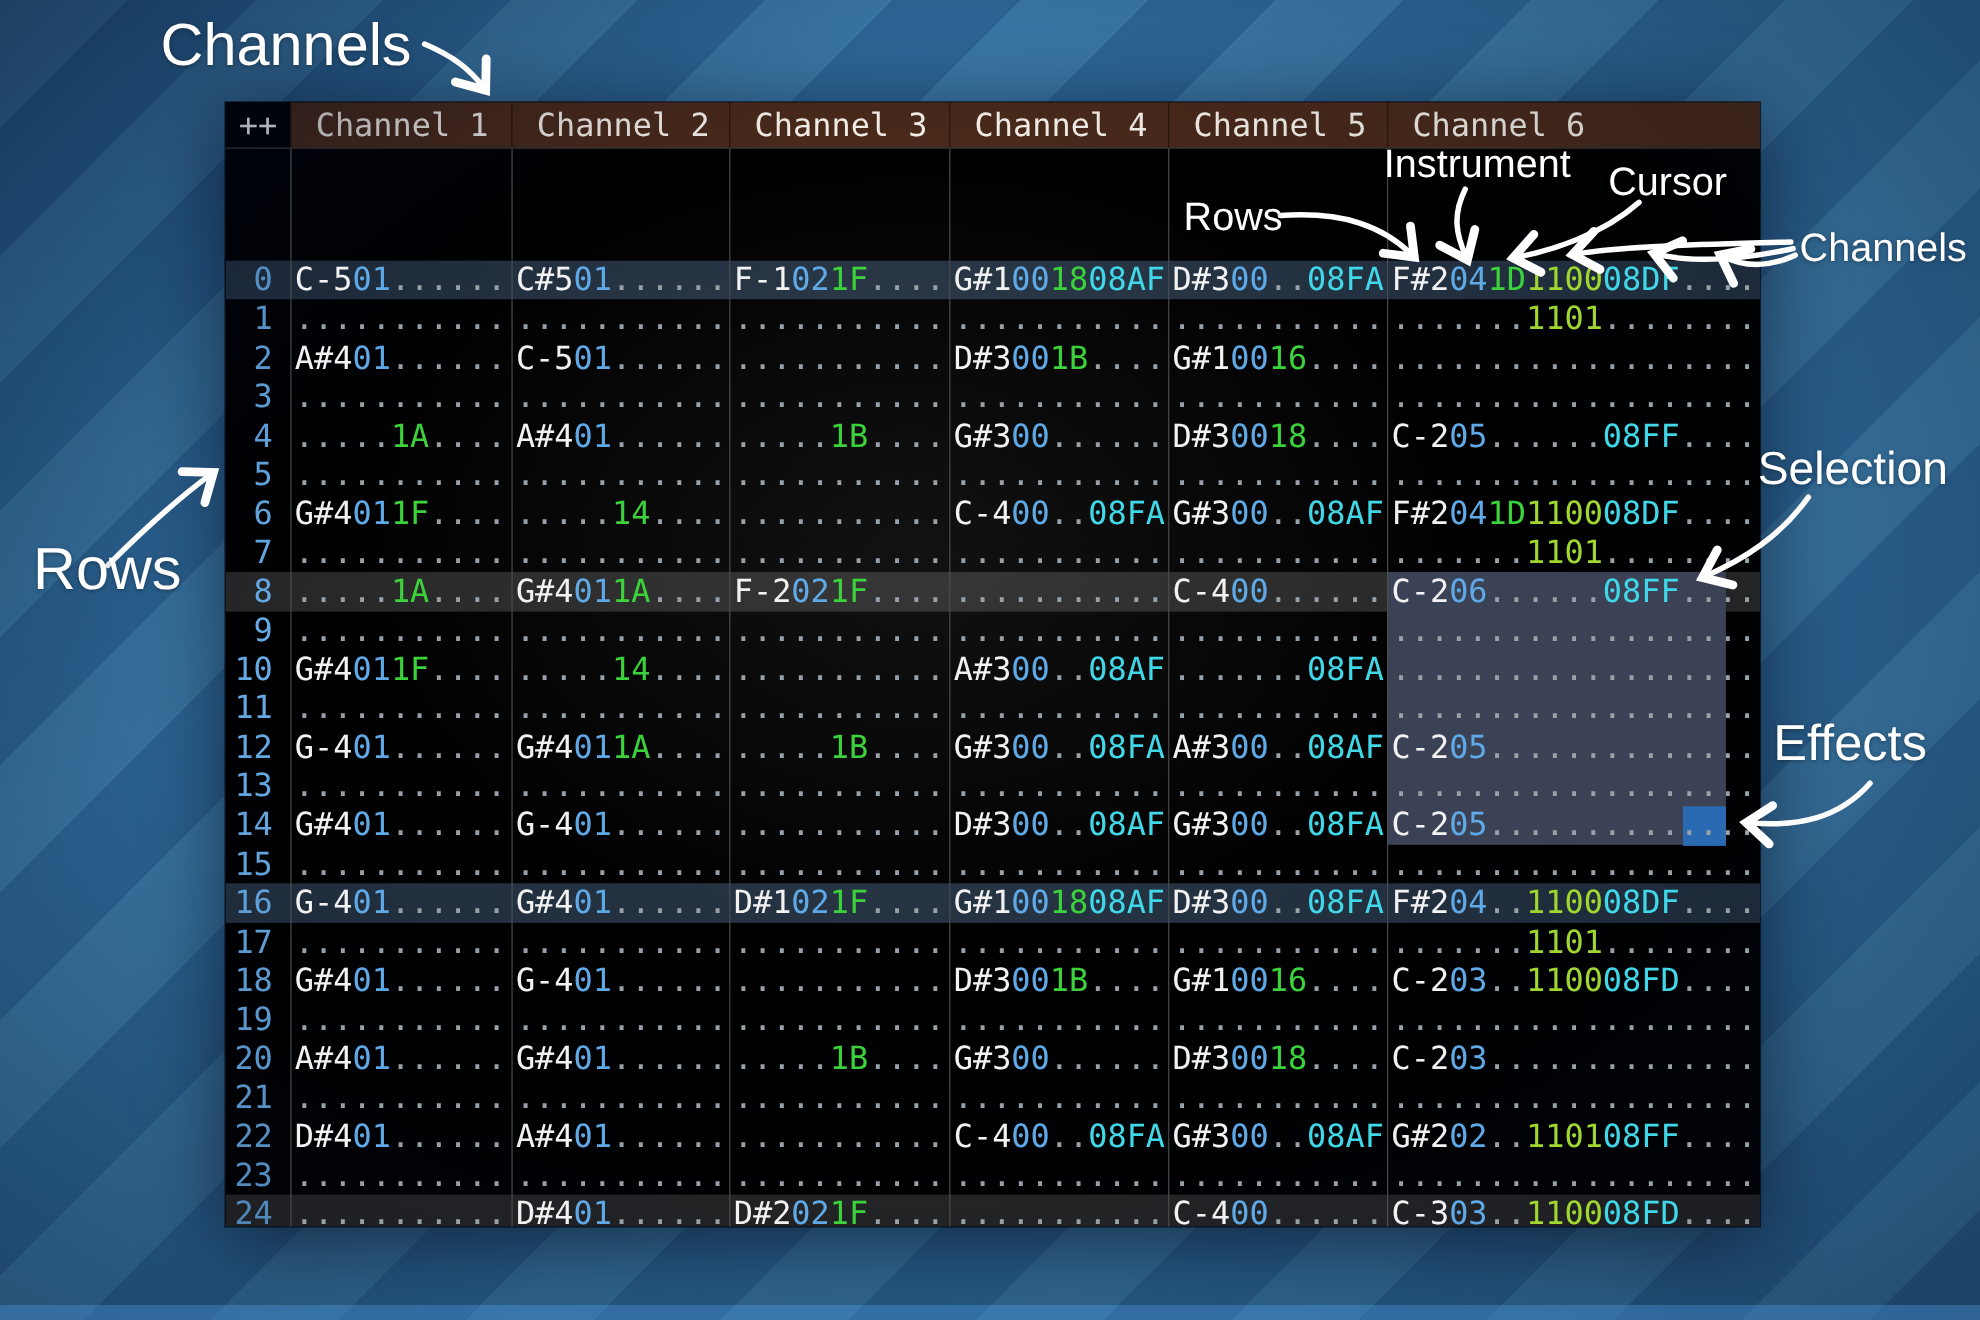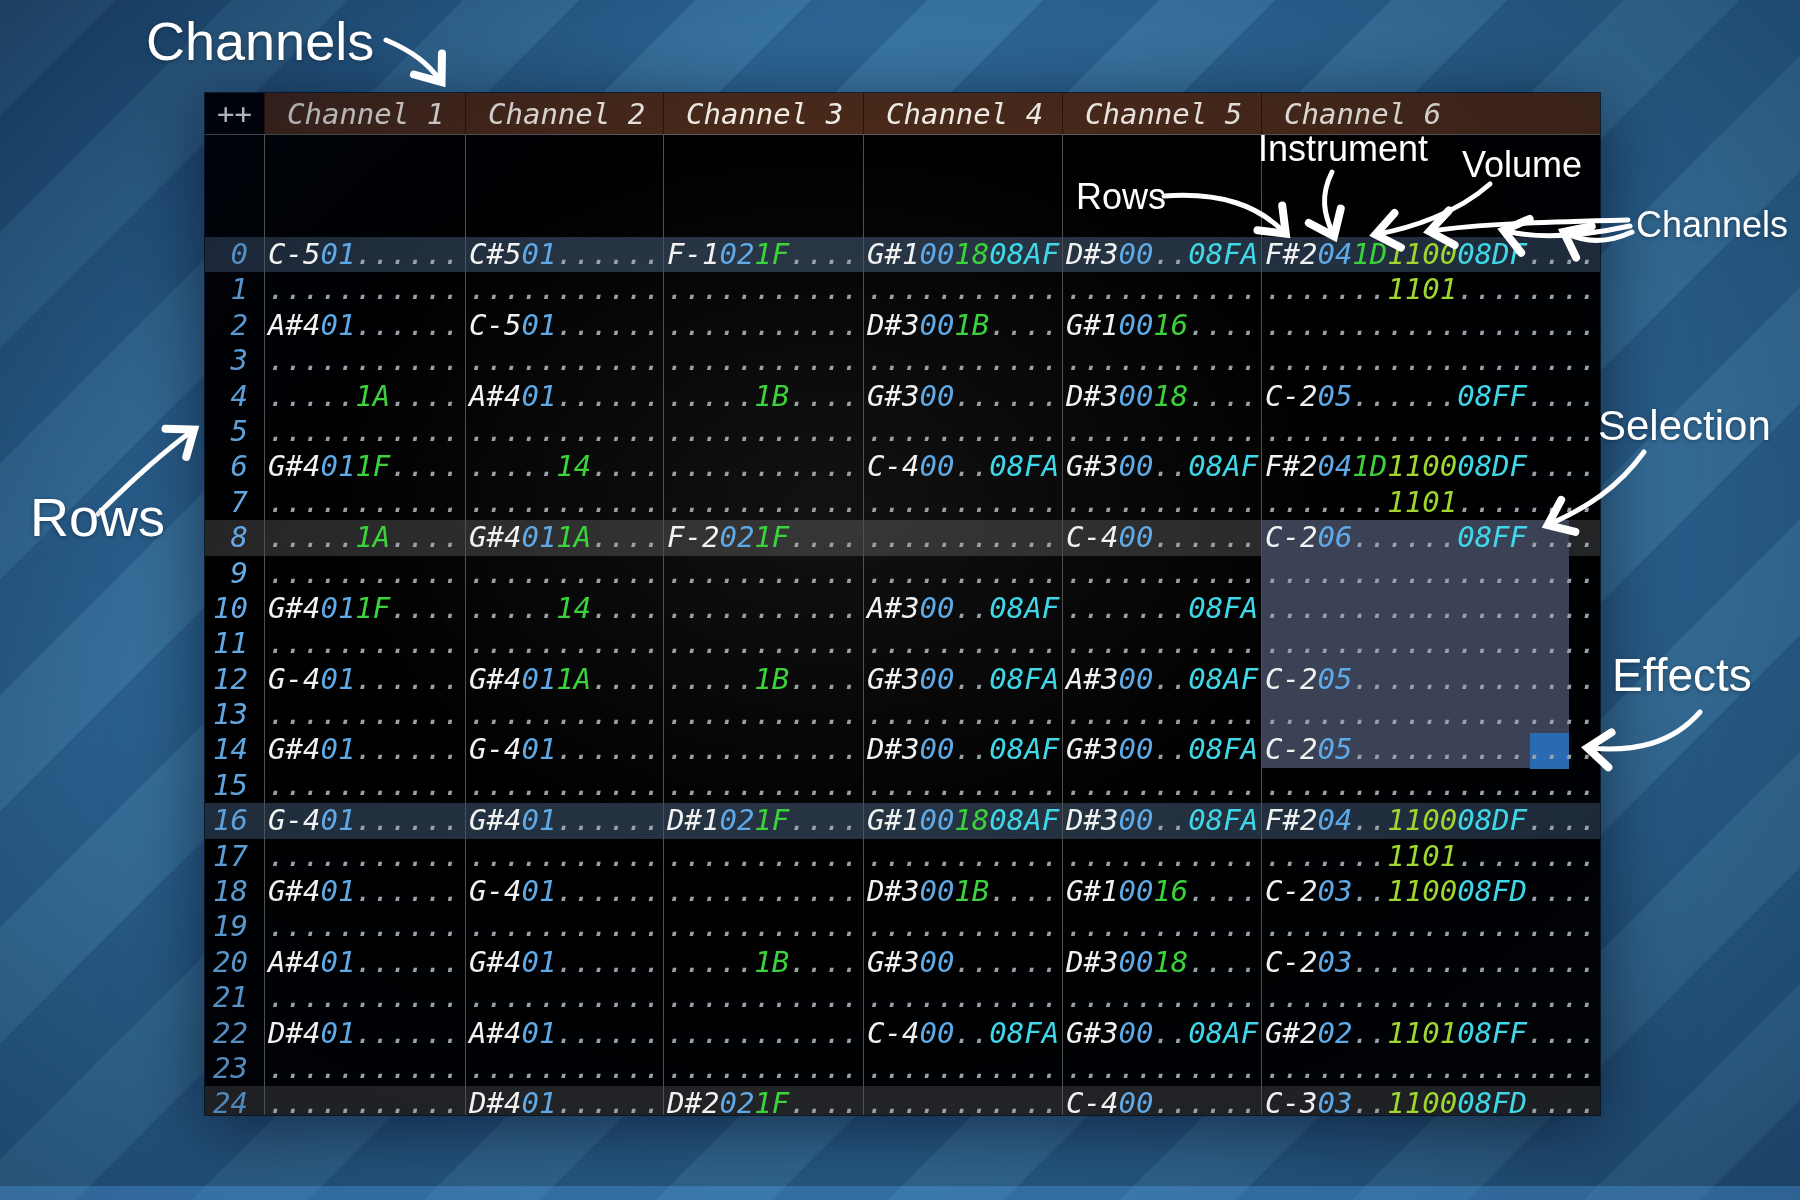--- a/index.html
+++ b/index.html
@@ -6,21 +6,21 @@
   .stage{position:relative;width:1800px;height:1200px;overflow:hidden;
     background:repeating-linear-gradient(135deg,#3d7dac 0 82px,#2f6b9c 82px 164px);
     font-family:"Liberation Sans",sans-serif;}
   .vignette{position:absolute;inset:0;pointer-events:none;
     background:radial-gradient(ellipse at 46% 42%, rgba(255,255,255,0.07) 0%, rgba(0,0,0,0) 38%, rgba(0,8,24,0.42) 100%);}
   .vignette2{position:absolute;inset:0;pointer-events:none;
     background:linear-gradient(135deg, rgba(0,10,35,0.35), rgba(0,0,0,0) 28%),
                linear-gradient(0deg, rgba(80,160,235,0.35) 0 14px, rgba(0,0,0,0) 14px);}
   
   .window{position:absolute;left:205px;top:93px;width:1395px;height:1022px;background:#000;
-    box-shadow:0 12px 70px rgba(0,0,15,0.6), 0 0 0 1px rgba(0,0,0,0.65);font-style:italic;}
+    box-shadow:0 12px 70px rgba(0,0,15,0.6), 0 0 0 1px rgba(0,0,0,0.65);}
   .hdr{position:absolute;left:0;top:0;width:100%;height:42px;display:flex;
     font-family:"DejaVu Sans Mono",monospace;font-size:29px;line-height:42px;color:#f2ede6;
     border-bottom:1px solid #5a5a5a;box-sizing:border-box;}
   .hdr .corner{background:#000;text-align:center;color:#fff;}
   .hdr .hcell{background:#48291a;padding-left:22px;box-sizing:border-box;border-left:1px solid #2a140a;white-space:pre;}
   .body{position:absolute;left:0;top:42px;right:0;bottom:0;overflow:hidden;padding-top:102px;box-sizing:border-box;}
   .row{display:flex;height:35.4px;line-height:35.4px;font-family:"DejaVu Sans Mono",monospace;font-size:29px;white-space:pre;}
   .row.hl-major{background:#233140;}
   .row.hl-minor{background:#282828;}
   .rn{width:59px;box-sizing:border-box;text-align:right;padding-right:16px;color:#6ab2ef;}
@@ -88,21 +88,21 @@
     <div class="vline" style="left:458px"></div>
     <div class="vline" style="left:658px"></div>
     <div class="vline" style="left:857px"></div>
     <div class="vline" style="left:1056px"></div>
   </div>
 
   <div class="ann big" style="left:146px;top:10px">Channels</div>
   <div class="ann big" style="left:30px;top:486px">Rows</div>
   <div class="ann mid" style="left:1076px;top:176px">Rows</div>
   <div class="ann mid" style="left:1258px;top:128px">Instrument</div>
-  <div class="ann mid" style="left:1462px;top:144px">Volume</div>
+  <div class="ann mid" style="left:1462px;top:144px">Cursor</div>
   <div class="ann mid" style="left:1636px;top:204px">Channels</div>
   <div class="ann sel-l" style="left:1598px;top:402px">Selection</div>
   <div class="ann cur-l" style="left:1612px;top:648px">Effects</div>
 
   <svg class="arrows" width="1800" height="1200" viewBox="0 0 1800 1200">
     <defs>
       <marker id="ah" markerWidth="9" markerHeight="9" refX="5" refY="4.5" orient="auto">
         <path d="M1,1 L5.5,4.5 L1,8" fill="none" stroke="#ffffff" stroke-width="1.6" stroke-linecap="round"></path>
       </marker>
     </defs>

